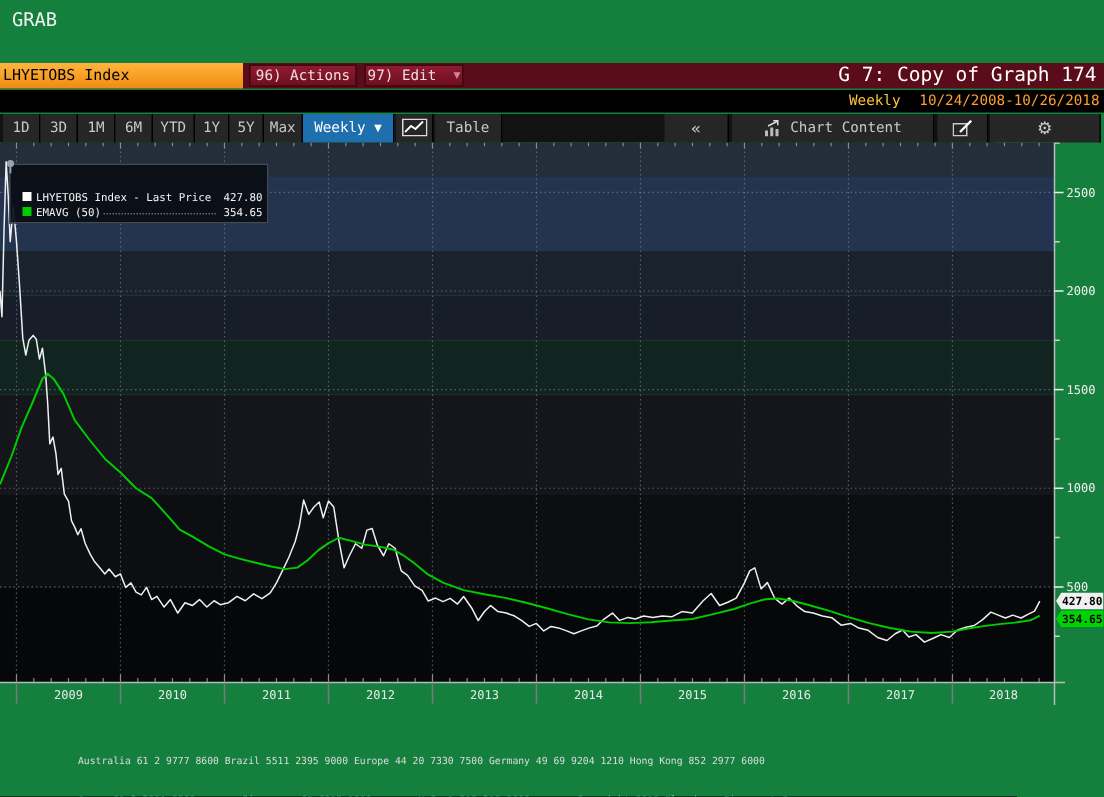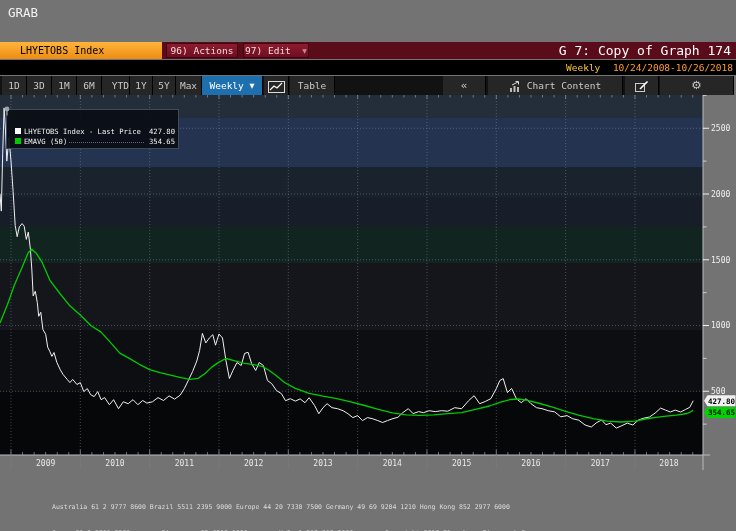--- a/index.html
+++ b/index.html
@@ -1,24 +1,24 @@
 <!DOCTYPE html>
 <html><head>
 <meta charset="utf-8">
 <style>
   html,body{margin:0;padding:0;background:#000;}
-  #screen{position:relative;width:736px;height:531px;background:#737373;overflow:hidden;
+  #screen{position:relative;width:736px;height:531px;background:#15803d;overflow:hidden;
     font-family:"DejaVu Sans Mono","Liberation Mono",monospace;}
   .abs{position:absolute;}
   
   #grab-text{left:8px;top:5px;color:#f2f2f2;font-size:12.5px;}
   
   #title-bar{left:0;top:42px;width:736px;height:17px;background:#5a0c1a;}
   #security-box{left:0;top:0;width:162px;height:17px;background:linear-gradient(#ffb43c,#ee8c12);
-    color:#000;font-size:10px;line-height:17px;padding-left:20px;box-sizing:border-box;}
+    color:#000;font-size:10px;line-height:17px;padding-left:2px;box-sizing:border-box;}
   .red-btn{top:1px;height:15px;background:linear-gradient(#8d1c30,#6f0e1f);border:1px solid #3c0510;
     box-sizing:border-box;color:#f3dede;font-size:9.5px;line-height:13px;text-align:center;cursor:pointer;}
   #actions-btn{left:166px;width:72px;}
   #edit-btn{left:243px;width:66px;}
   .dd-arrow{font-size:6px;color:#c89;vertical-align:1px;}
   #graph-title{right:5px;top:0;color:#fff;font-size:13px;line-height:17px;}
   
   #subtitle-bar{left:0;top:60px;width:736px;height:15px;background:#000;}
   #chart-desc{left:4px;top:0;color:#35d0cc;font-size:9.5px;line-height:15px;}
   #freq-label{left:566px;top:0;color:#ffc63a;font-size:9.5px;line-height:15px;}
@@ -60,21 +60,21 @@
   <div class="abs" id="subtitle-bar">
     <div class="abs" id="freq-label">Weekly</div>
     <div class="abs" id="date-range">10/24/2008-10/26/2018</div>
   </div>
 
   <div class="abs" id="toolbar">
     <div class="abs tb-cell" style="left:2px;width:25px;">1D</div>
     <div class="abs tb-cell" style="left:27px;width:25px;">3D</div>
     <div class="abs tb-cell" style="left:52px;width:25px;">1M</div>
     <div class="abs tb-cell" style="left:77px;width:25px;">6M</div>
-    <div class="abs tb-cell" style="left:102px;width:28px;text-align:right;">YTD</div>
+    <div class="abs tb-cell" style="left:102px;width:28px;">YTD</div>
     <div class="abs tb-cell" style="left:130px;width:23px;">1Y</div>
     <div class="abs tb-cell" style="left:153px;width:23px;">5Y</div>
     <div class="abs tb-cell" style="left:176px;width:26px;">Max</div>
     <div class="abs tb-cell" id="btn-weekly" style="left:202px;width:61px;"><span>Weekly</span> <span class="dd2 uni">▼</span></div>
     <div class="abs tb-cell" style="left:264px;width:25px;">
       <svg class="tb-icon" width="17" height="12" viewBox="0 0 17 12">
         <rect x="0.5" y="0.5" width="16" height="11" fill="none" stroke="#ddd"></rect>
         <polyline points="2,9 6,5 9,7 14,2" fill="none" stroke="#fff" stroke-width="1.2"></polyline>
       </svg>
     </div>

